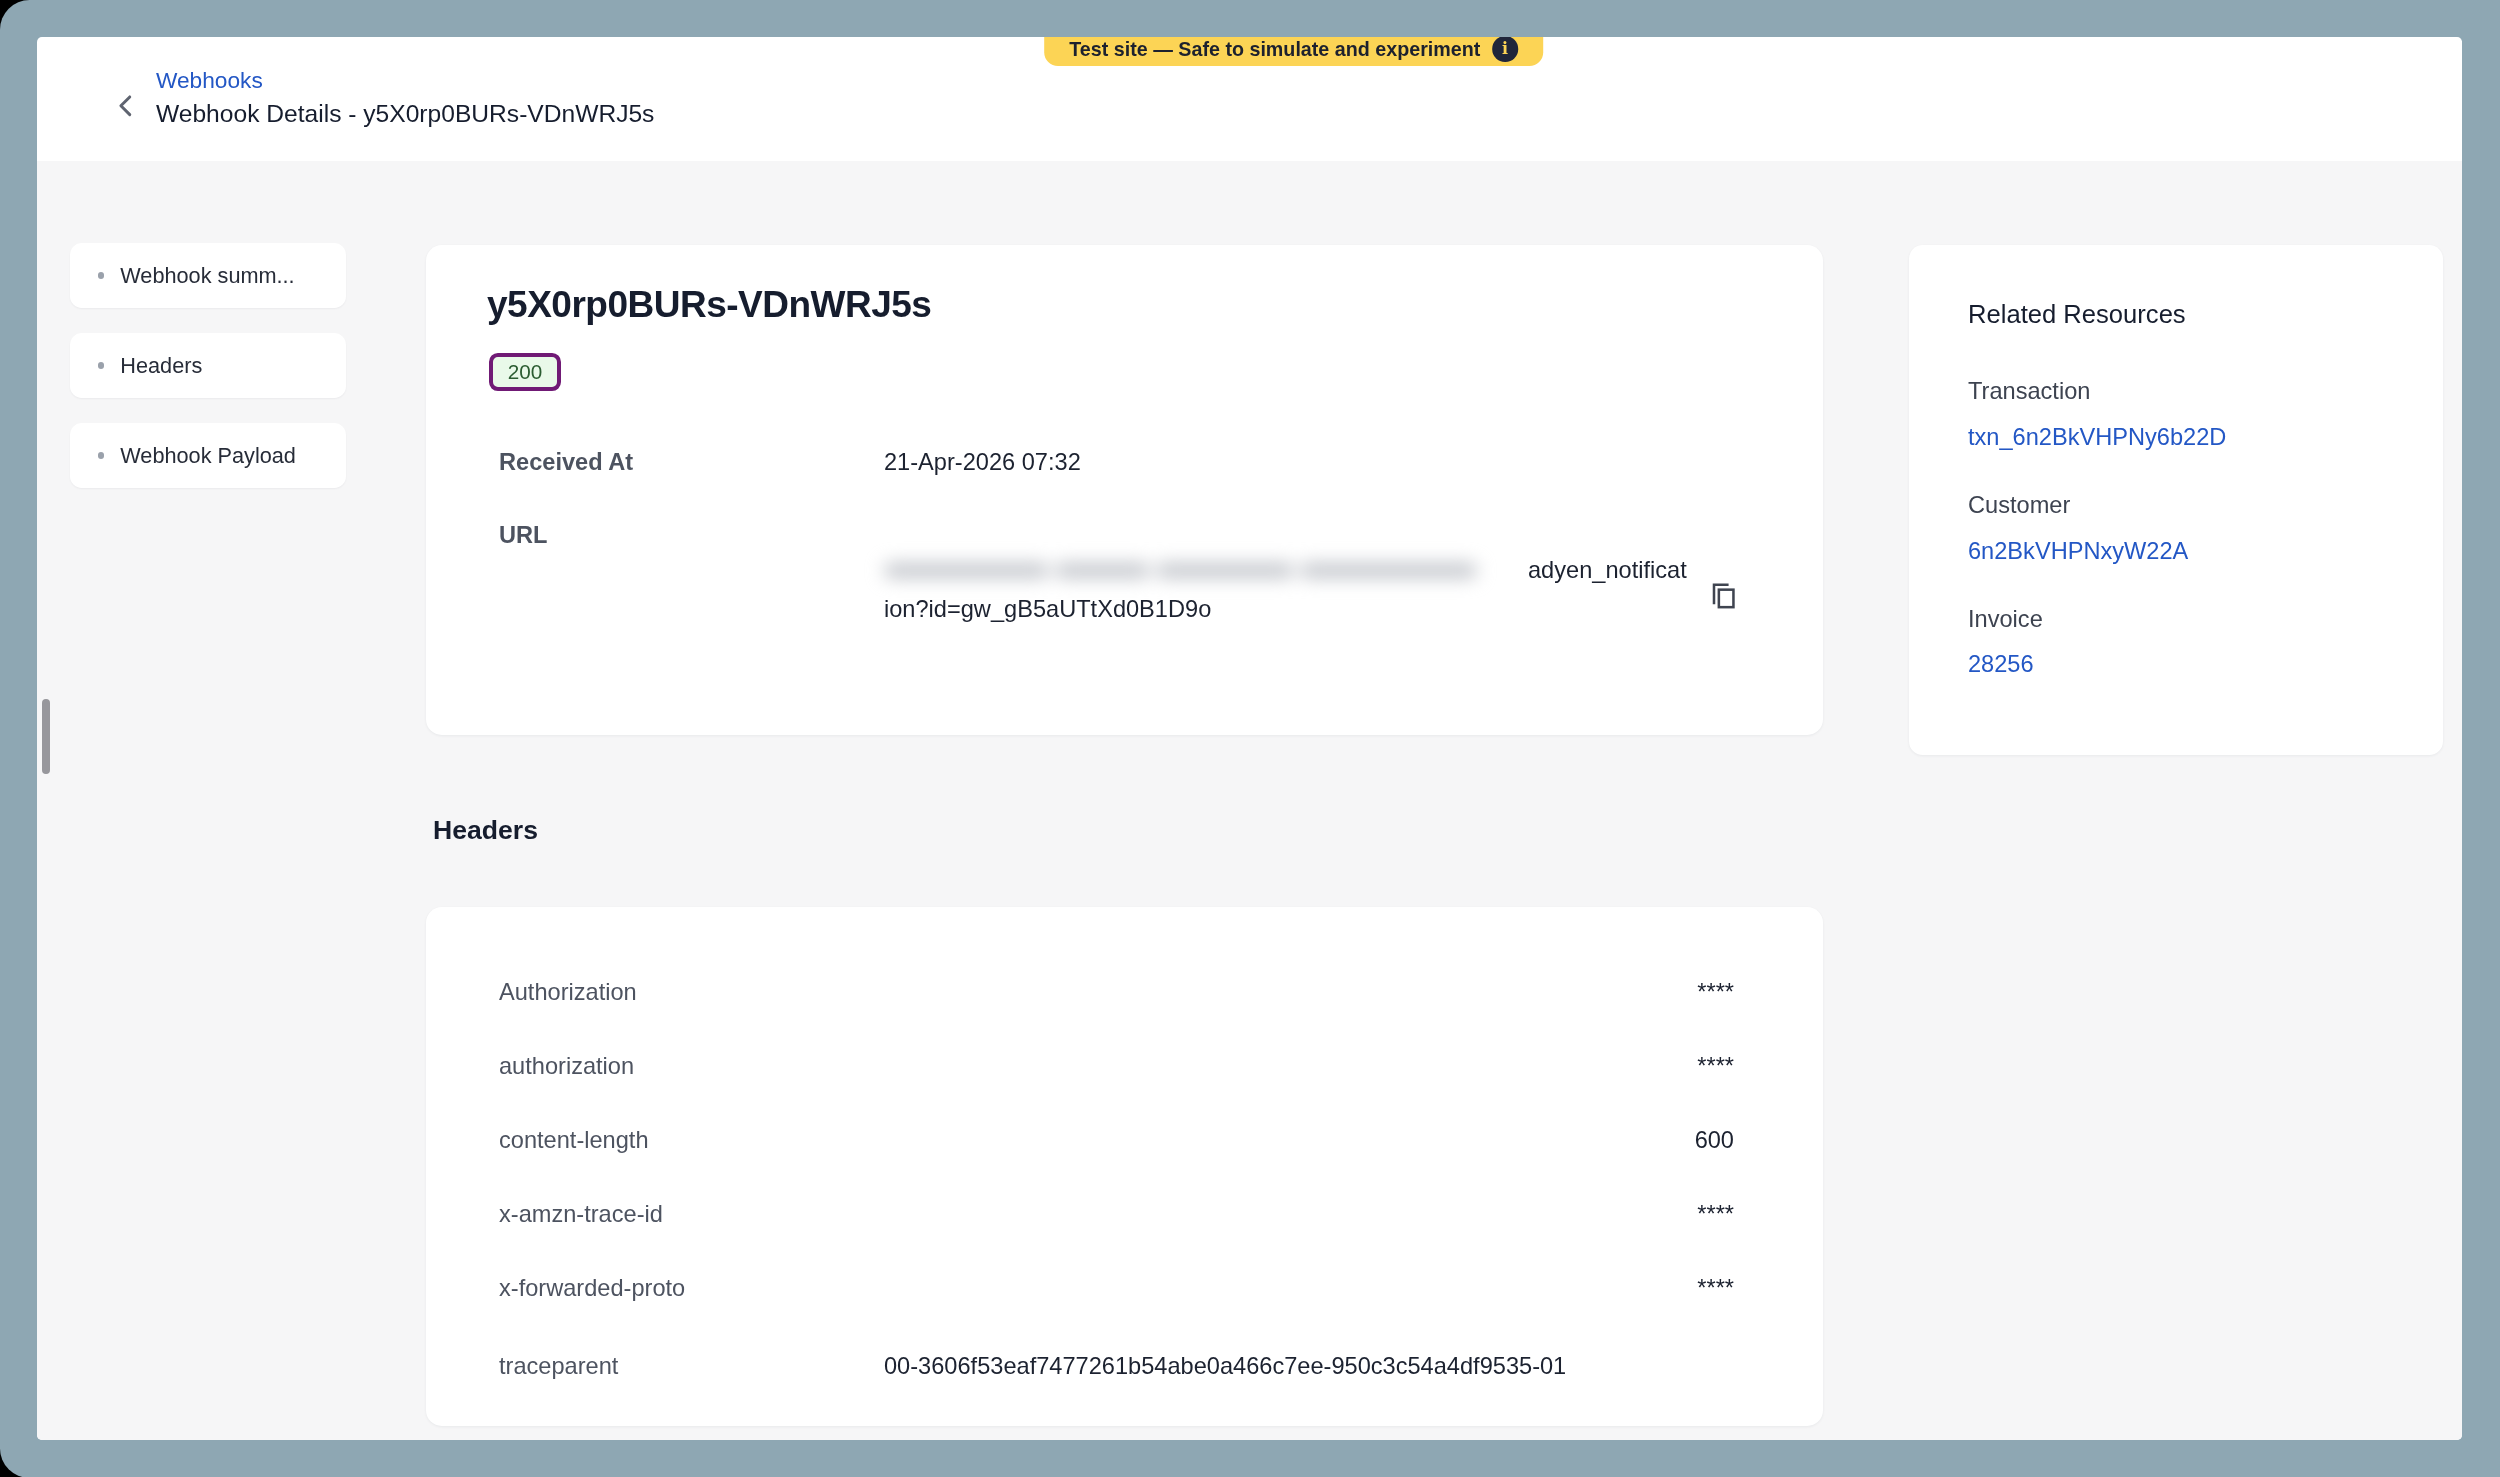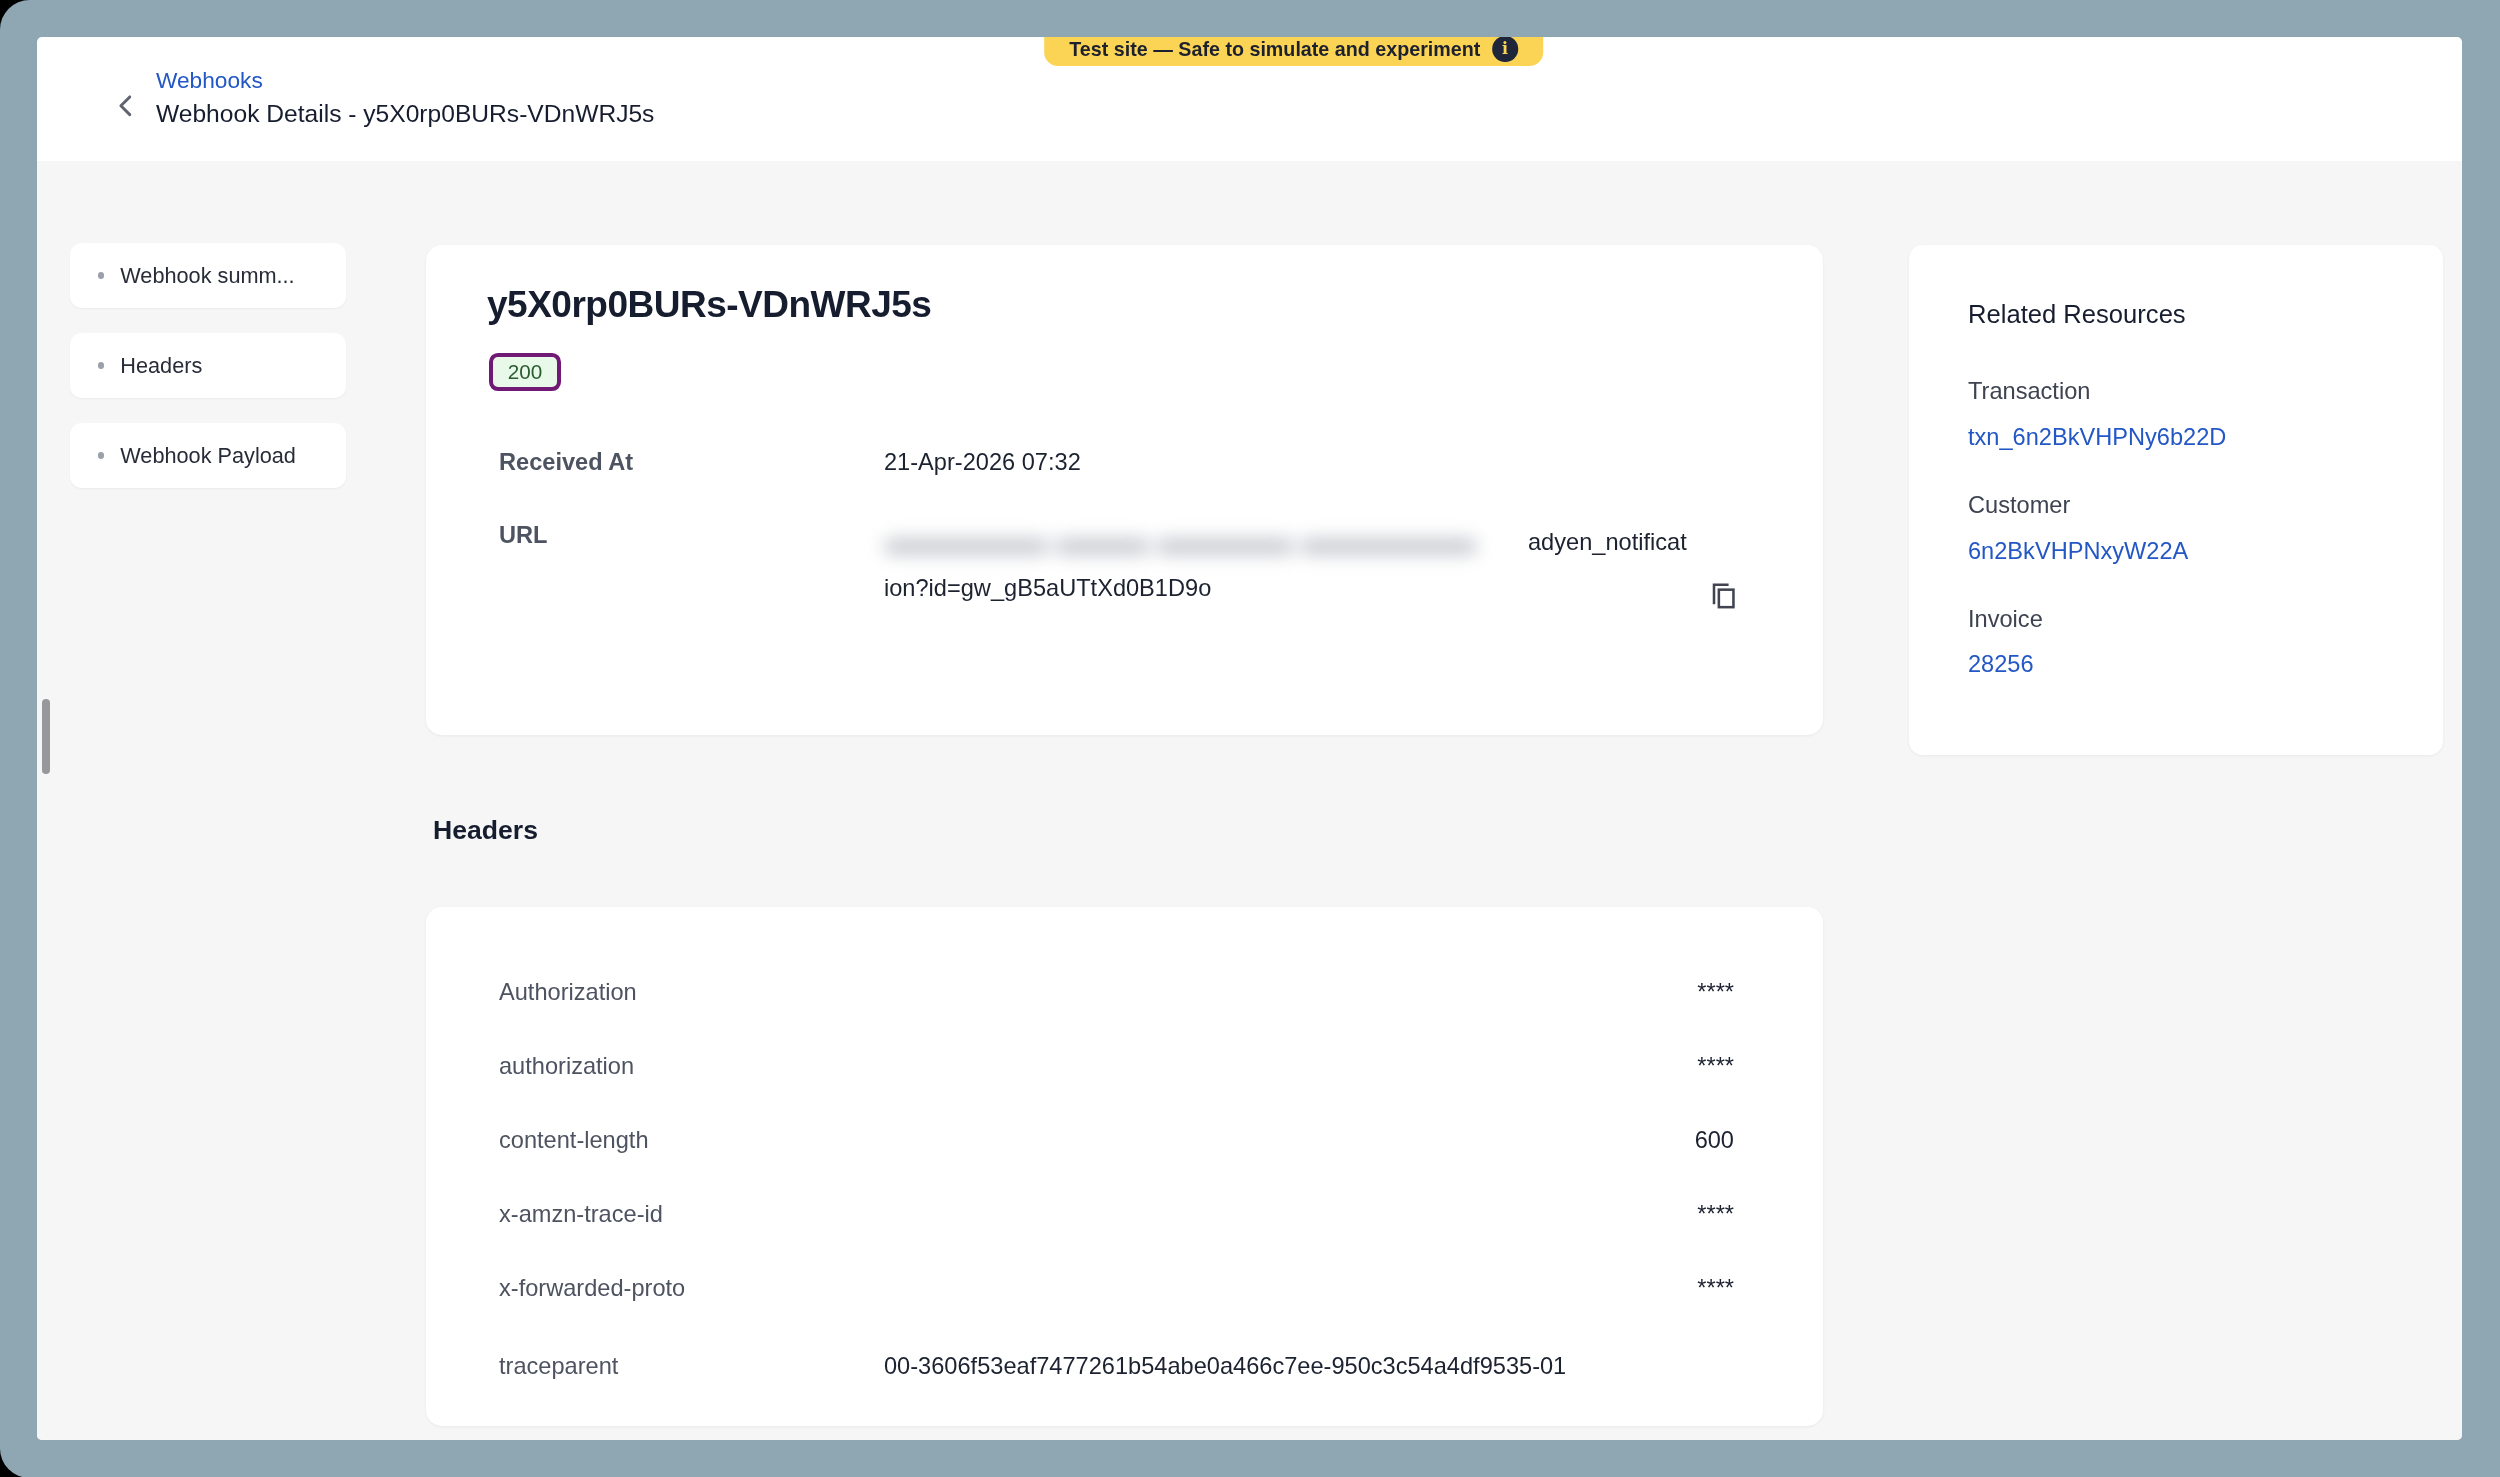--- a/index.html
+++ b/index.html
@@ -40,21 +40,21 @@
 
   
   .main-card{left:389px;top:84px;width:1397px;height:490px;}
   .wh-title{position:absolute;left:61px;top:39px;font-size:37px;font-weight:bold;color:#161d2e;letter-spacing:-0.5px;}
   .status-badge{position:absolute;left:63px;top:108px;display:inline-block;padding:3px 14.8px;
     background:#e9f9e9;border:4px solid #701a75;border-radius:8.9px;font-size:20.7px;color:#2b5c31;}
   .fields{position:absolute;left:73px;top:201px;right:89px;}
   .frow{display:flex;align-items:flex-start;margin-bottom:40px;}
   .flabel{width:385px;flex:none;font-size:23.6px;line-height:33px;color:#4d5360;font-weight:bold;}
   .fvalue{font-size:23.6px;line-height:33px;color:#1c2230;}
-  .url-value{width:803px;line-height:46px;word-break:break-all;}
+  .url-value{width:803px;line-height:39px;word-break:break-all;margin-top:32px;}
   .blur-box{display:inline-block;vertical-align:middle;width:644px;height:35px;position:relative;top:-3px;
     overflow:hidden;filter:blur(8.9px);}
   .blur-box i{display:inline-block;height:14.8px;border-radius:7.9px;background:#c2c5cb;margin:9.9px 5.9px 0 0;}
   .copy-btn{position:absolute;left:1277px;top:331px;width:39px;height:39px;display:flex;align-items:center;justify-content:center;cursor:pointer;}
 
   
   .sec-heading{position:absolute;left:396px;top:654px;font-size:26.6px;font-weight:bold;color:#161d2e;}
   .headers-card{left:389px;top:746px;width:1397px;height:519px;}
   .hrows{position:absolute;left:73px;top:69px;right:89px;}
   .hrow{display:flex;align-items:center;margin-bottom:41px;justify-content:space-between;}

